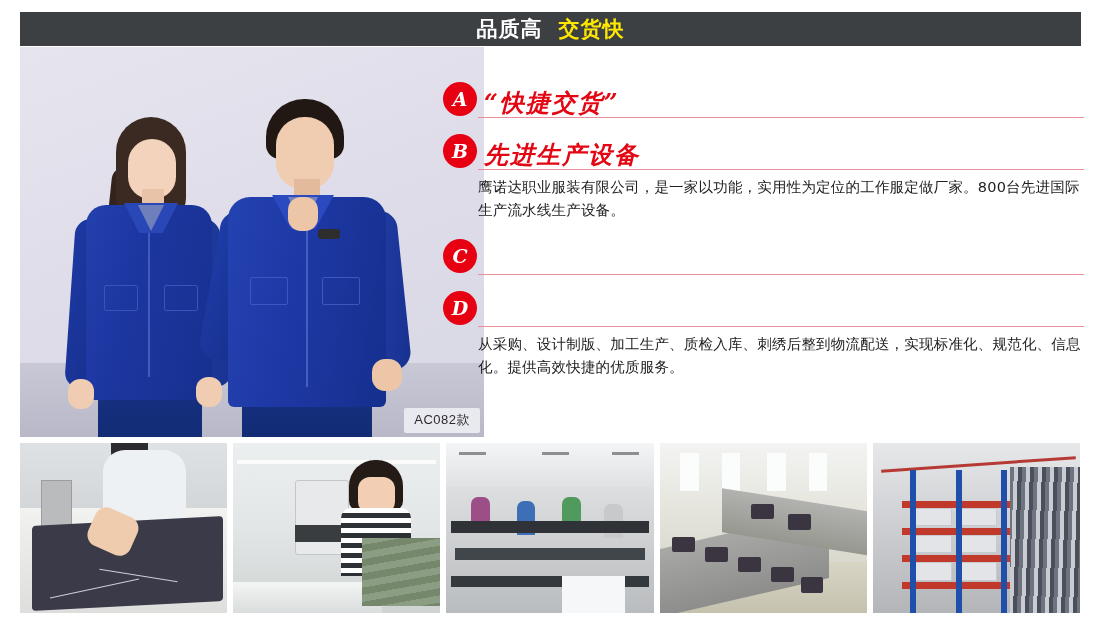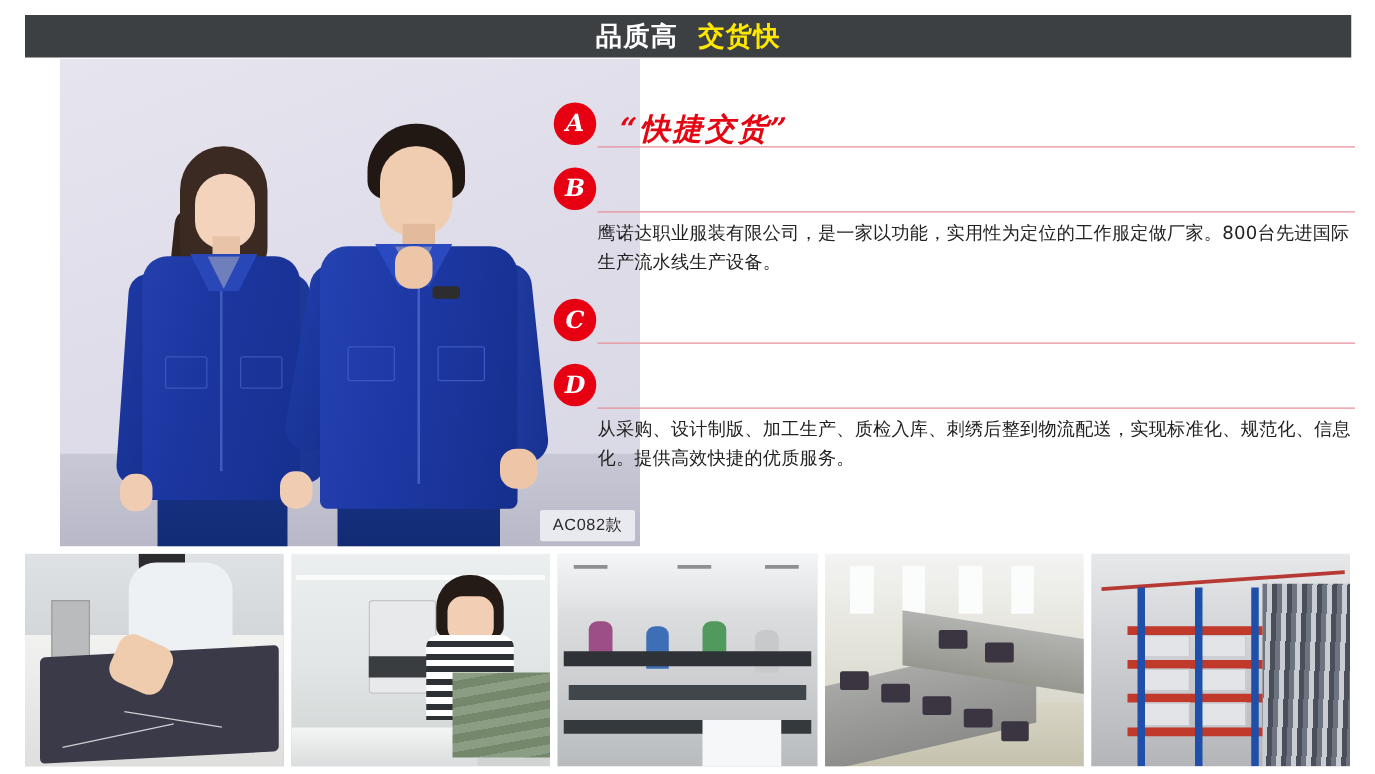--- a/index.html
+++ b/index.html
@@ -22,21 +22,20 @@
     font-size:21px; font-weight:bold; color:#ffffff;
     font-family:"DejaVu Sans","Liberation Sans",sans-serif;
   }
   .header-bar .ttl.accent{ color:#ffe800; margin-left:16px; }
 
   
   .hero{
     position:absolute; left:20px; top:47px; width:464px; height:390px;
     background:linear-gradient(160deg,#e6e5ef 0%,#dedde9 45%,#d8d7e4 100%);
     overflow:hidden;
-    margin-left:28px;
   }
   .hero .floor{
     position:absolute; left:0; bottom:0; width:100%; height:74px;
     background:linear-gradient(#c9c8d6,#b9b8c8);
   }
   
   .w-hair{ position:absolute; left:96px; top:70px; width:70px; height:105px;
     background:#3a2a22; border-radius:38px 38px 26px 26px; }
   .w-hair-tail{ position:absolute; left:88px; top:120px; width:26px; height:96px;
     background:#32231c; border-radius:14px 14px 12px 12px; transform:rotate(6deg); }
@@ -113,21 +112,21 @@
     width:32px; height:32px; border-radius:50%;
     background:#e60012; color:#fff;
     display:flex; align-items:center; justify-content:center;
     font-size:19px; font-style:italic; font-weight:bold;
     font-family:"DejaVu Serif","Liberation Serif",serif;
     flex:0 0 32px; margin-bottom:3px;
     box-shadow:0 0 0 1px #e60012;
   }
   .f-title{
     color:#e30613; font-size:24px; font-weight:bold; font-style:italic;
-    margin-left:20px; letter-spacing:2px; line-height:1;
+    margin-left:8px; letter-spacing:2px; line-height:1;
     white-space:nowrap;
     font-family:"DejaVu Serif","Liberation Serif",serif;
     padding-bottom:3px;
   }
   .f-rule{
     position:absolute; left:34px; right:0; bottom:0; height:1px; background:#e8909a;
   }
   .f-body{
     margin-left:34px; margin-top:6px;
     font-size:14.5px; line-height:1.62; color:#222;
@@ -285,20 +284,21 @@
       <div class="feature-head">
         <div class="badge">A</div>
         <div class="f-title">“快捷交货”</div>
         <div class="f-rule"></div>
       </div>
     </div>
 
     <div class="feature">
       <div class="feature-head">
         <div class="badge">B</div>
+        <div class="f-title">先进生产设备</div>
         <div class="f-rule"></div>
       </div>
       <div class="f-body">鹰诺达职业服装有限公司，是一家以功能，实用性为定位的工作服定做厂家。800台先进国际生产流水线生产设备。</div>
     </div>
 
     <div class="feature">
       <div class="feature-head">
         <div class="badge">C</div>
         <div class="f-rule"></div>
       </div>

